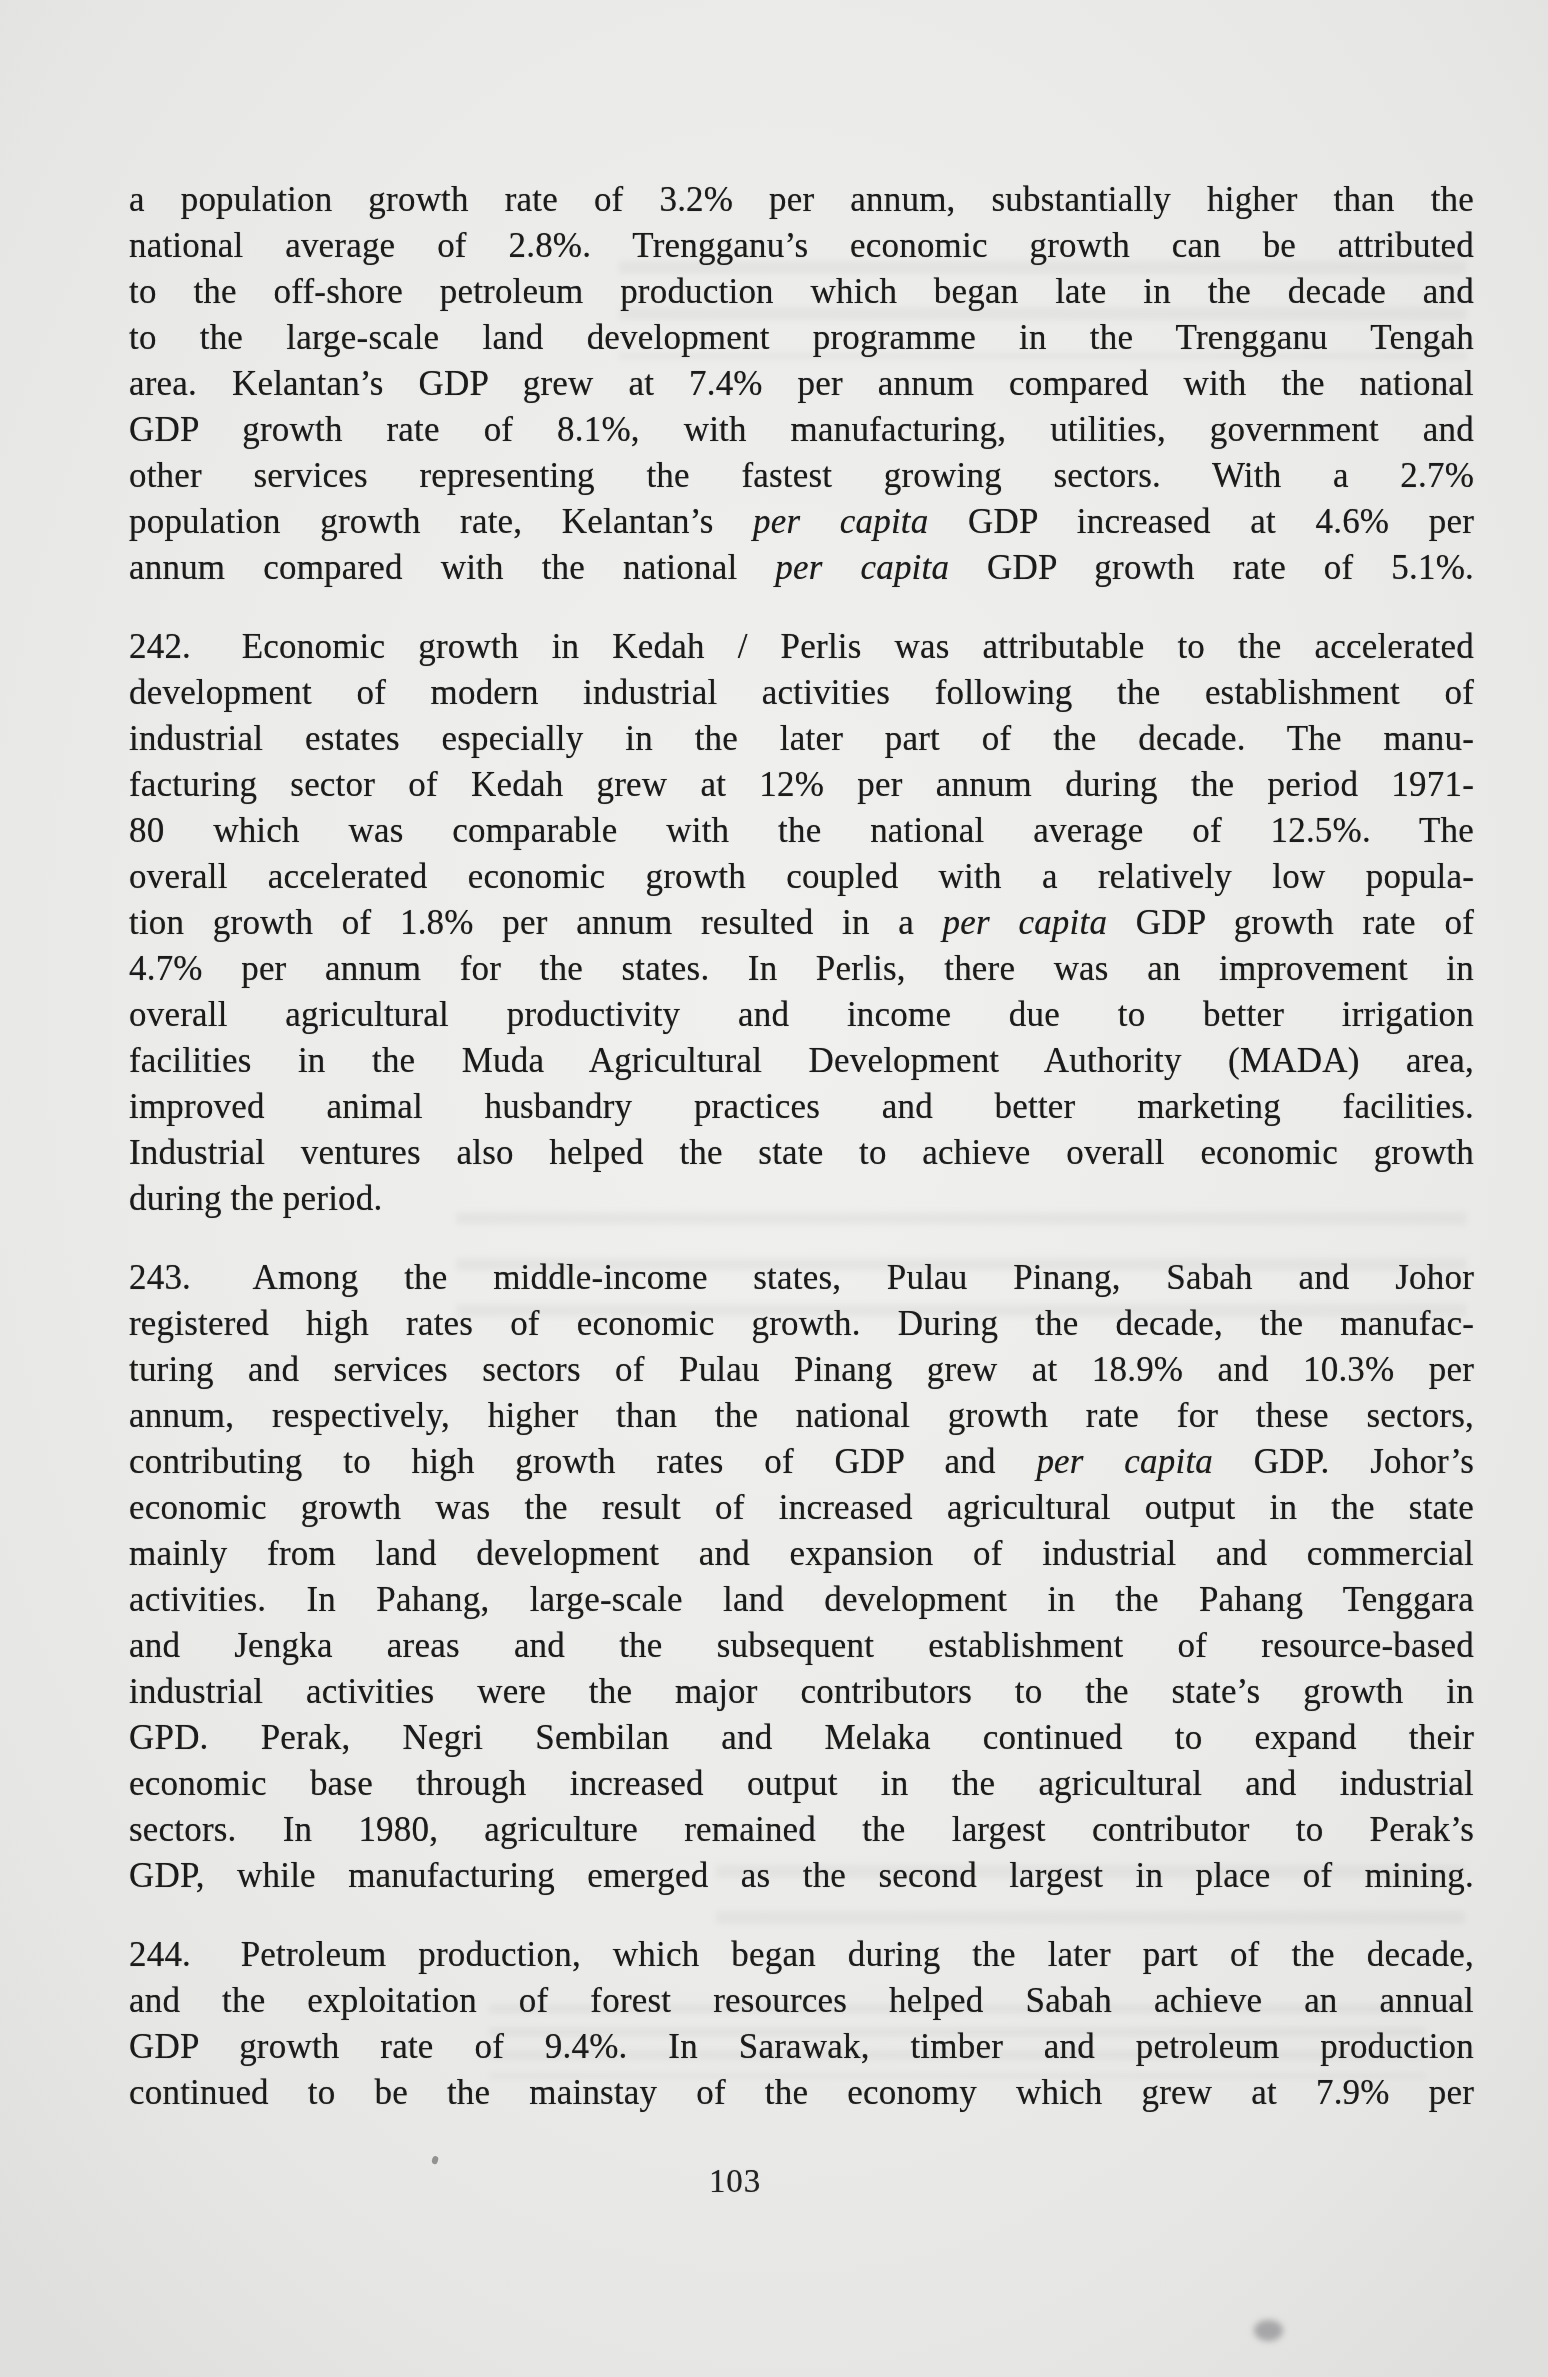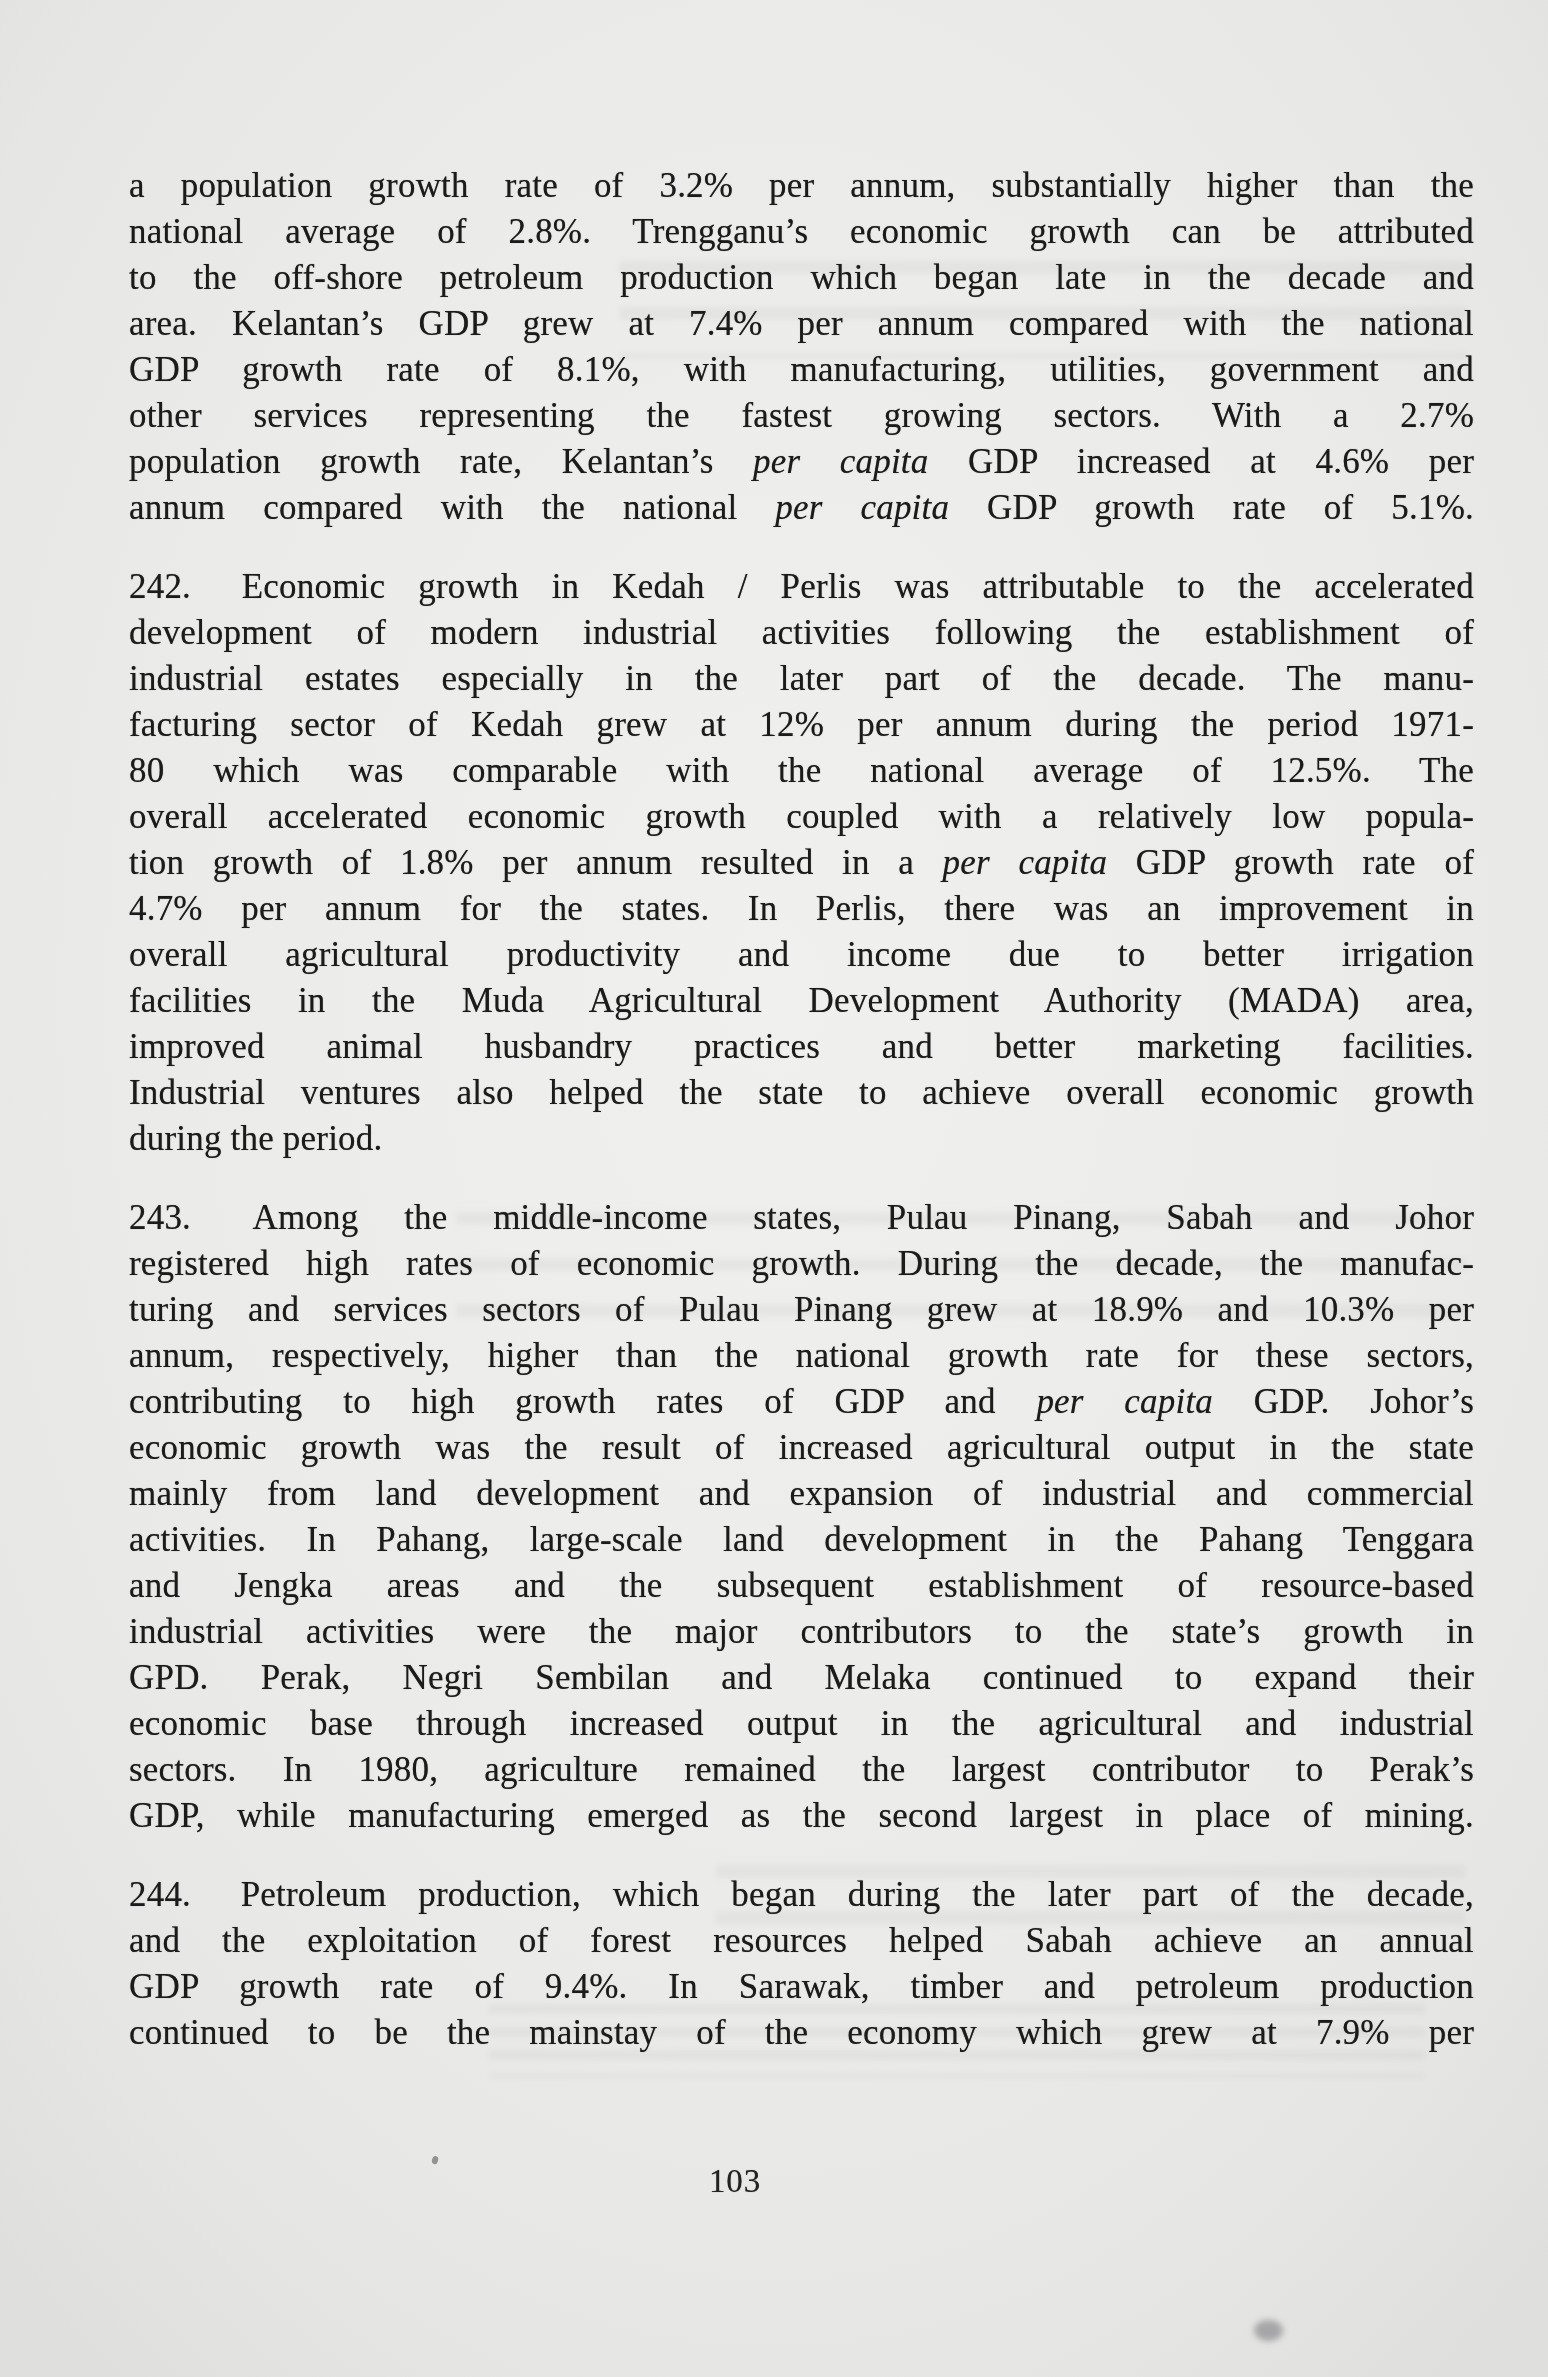--- a/index.html
+++ b/index.html
@@ -14,21 +14,21 @@
     overflow: hidden;
     background:
       radial-gradient(ellipse 1140px 1710px at 50% 42%,
         #f0f0ee 0%, #ebebe9 55%, #e6e6e4 82%, #dfdfdd 100%);
     color: #1b1b1b;
     font-family: "Liberation Serif", "DejaVu Serif", serif;
   }
   .text-block {
     position: absolute;
     left: 129px;
-    top: 163px;
+    top: 177px;
     width: 1345px;
     font-size: 35px;
     line-height: 46px;
     letter-spacing: 0.2px;
     text-shadow: 0 0 0.8px rgba(25,25,25,0.6);
   }
   .para { margin: 0 0 33px 0; }
   .para:last-child { margin-bottom: 8px; }
   .line {
     text-align: justify;
@@ -93,20 +93,21 @@
   <div class="ghost" id="ghost-1"></div>
   <div class="ghost" id="ghost-2"></div>
   <div class="ghost" id="ghost-3"></div>
   <div class="ghost fine" id="ghost-4"></div>
 
   <div class="text-block">
       <div class="para">
         <div class="line"><span>a population growth rate of 3.2% per annum, substantially higher than the</span></div>
         <div class="line"><span>national average of 2.8%. Trengganu’s economic growth can be attributed</span></div>
         <div class="line"><span>to the off-shore petroleum production which began late in the decade and</span></div>
+        <div class="line"><span>to the large-scale land development programme in the Trengganu Tengah</span></div>
         <div class="line"><span>area. Kelantan’s GDP grew at 7.4% per annum compared with the national</span></div>
         <div class="line"><span>GDP growth rate of 8.1%, with manufacturing, utilities, government and</span></div>
         <div class="line"><span>other services representing the fastest growing sectors. With a 2.7%</span></div>
         <div class="line"><span>population growth rate, Kelantan’s </span><span class="it">per capita</span><span> GDP increased at 4.6% per</span></div>
         <div class="line"><span>annum compared with the national </span><span class="it">per capita</span><span> GDP growth rate of 5.1%.</span></div>
       </div>
       <div class="para">
         <div class="line"><span>242.  Economic growth in Kedah / Perlis was attributable to the accelerated</span></div>
         <div class="line"><span>development of modern industrial activities following the establishment of</span></div>
         <div class="line"><span>industrial estates especially in the later part of the decade. The manu-</span></div>

